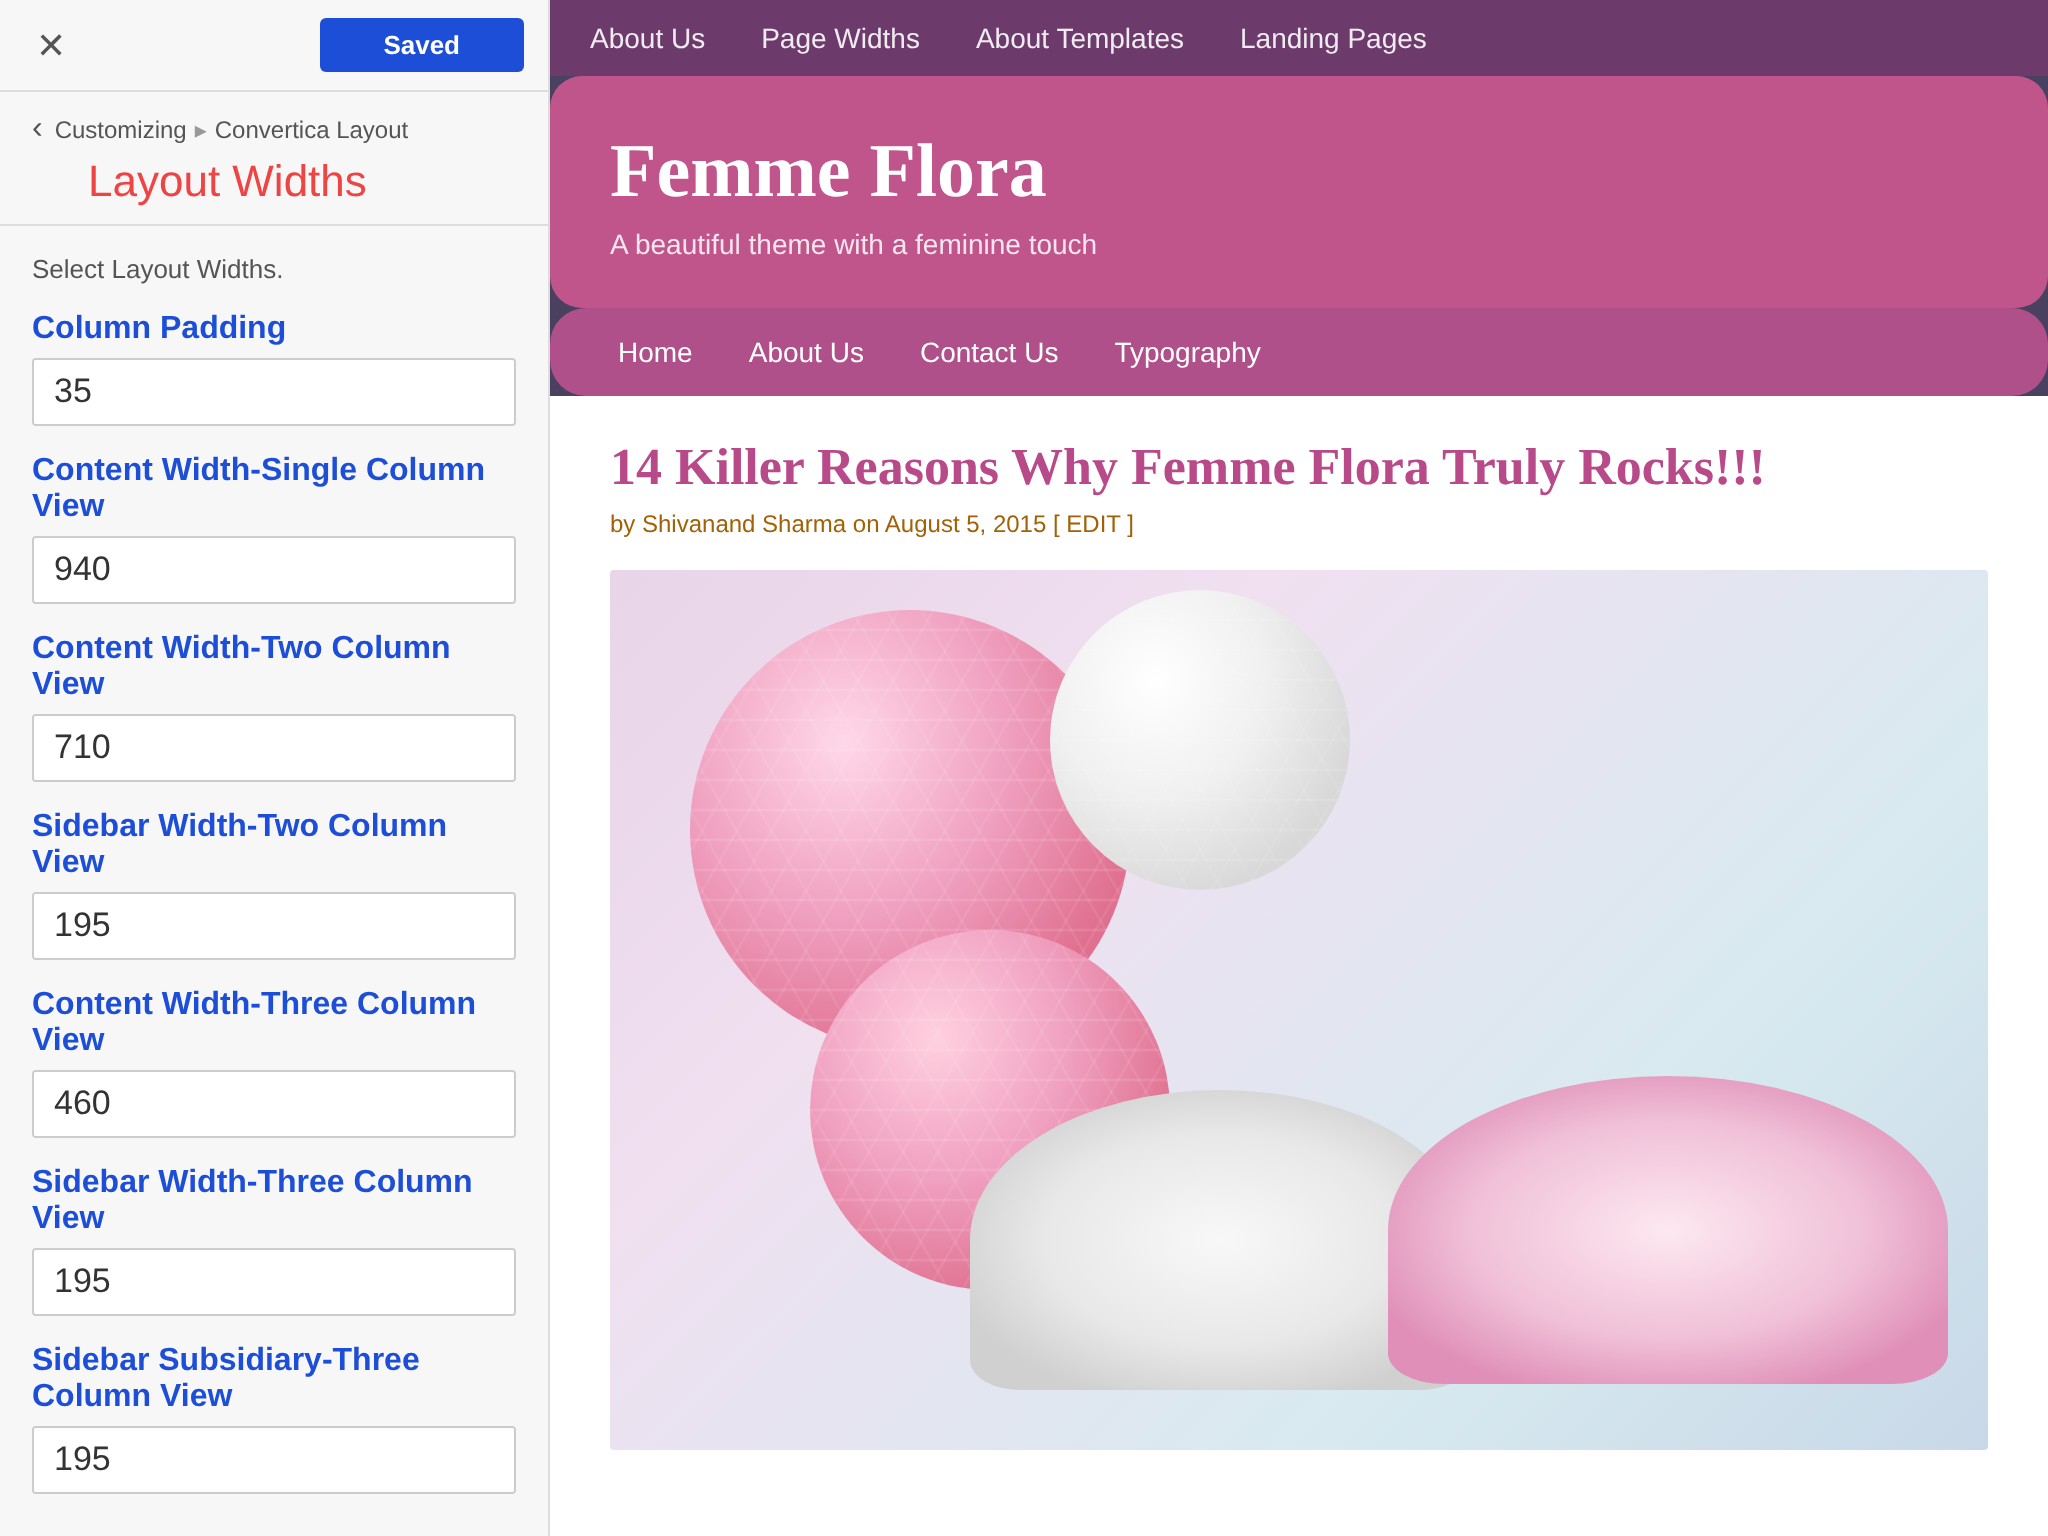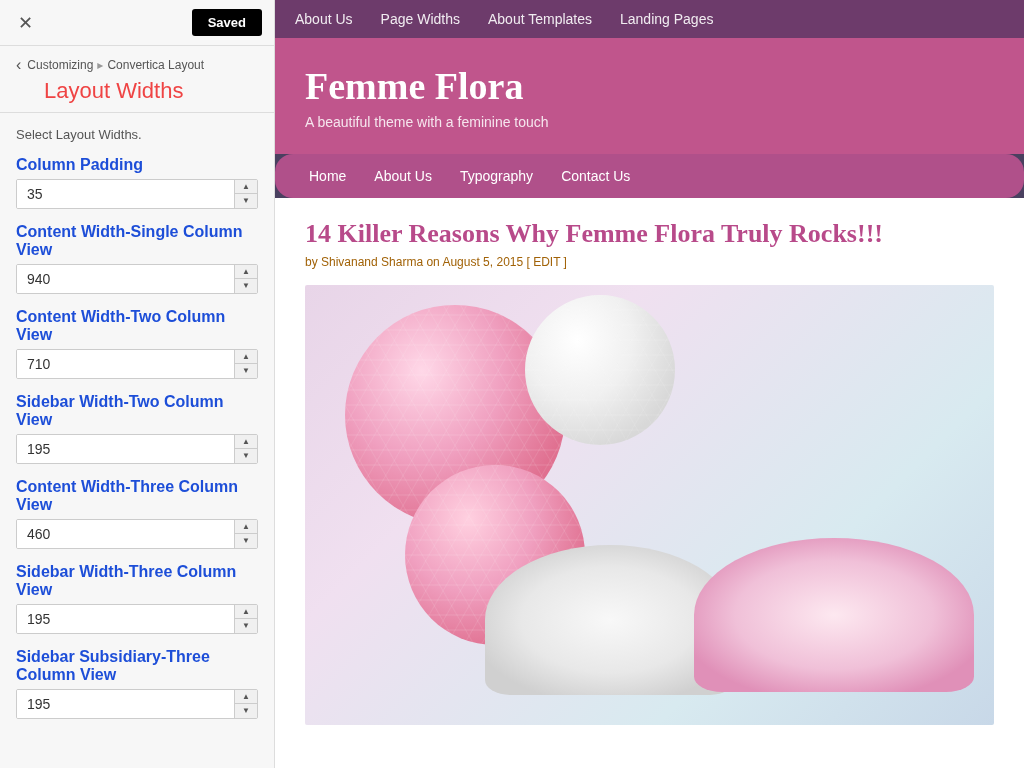--- a/index.html
+++ b/index.html
@@ -30,24 +30,24 @@
     .close-btn {
       background: none;
       border: none;
       font-size: 18px;
       cursor: pointer;
       color: #555;
       padding: 4px 6px;
     }
 
     .saved-btn {
-      background: #000000;
+      background: #1d4ed8;
       color: white;
       border: none;
-      padding: 6px 16px;
+      padding: 6px 32px;
       border-radius: 3px;
       font-size: 13px;
       cursor: pointer;
       font-weight: bold;
     }
 
     .breadcrumb-area {
       padding: 10px 16px 8px 16px;
       border-bottom: 1px solid #ddd;
       background: #f7f7f7;
@@ -119,21 +119,21 @@
       border: 1px solid #ccc;
       background: white;
       border-radius: 2px;
       overflow: hidden;
     }
 
     .number-input {
       flex: 1;
       border: none;
       padding: 6px 10px;
-      font-size: 14px;
+      font-size: 17px;
       color: #333;
       outline: none;
       background: white;
     }
 
     .spinner-buttons {
       display: flex;
       flex-direction: column;
       border-left: 1px solid #ccc;
     }
@@ -179,20 +179,21 @@
       text-decoration: none;
       font-size: 14px;
       margin-right: 28px;
       opacity: 0.9;
     }
 
     
     .site-hero {
       background: #c0558c;
       padding: 28px 14px 24px 30px;
+      border-radius: 16px;
     }
 
     .site-title {
       font-size: 38px;
       font-weight: bold;
       color: white;
       line-height: 1.1;
       font-family: Georgia, serif;
     }
 
@@ -431,22 +432,22 @@
   </div>
 
   <div class="site-hero">
     <div class="site-title">Femme Flora</div>
     <div class="site-tagline">A beautiful theme with a feminine touch</div>
   </div>
 
   <div class="site-nav">
     <a href="#">Home</a>
     <a href="#">About Us</a>
+    <a href="#">Contact Us</a>
     <a href="#">Typography</a>
-    <a href="#">Contact Us</a>
   </div>
 
   <div class="site-content">
     <div class="post-title">14 Killer Reasons Why Femme Flora Truly Rocks!!!</div>
     <div class="post-meta">by Shivanand Sharma on August 5, 2015 [ EDIT ]</div>
     <div class="post-image-container">
       <div class="hc-ball hc-ball-1">
         <div class="hc-grid"></div>
       </div>
       <div class="hc-ball hc-ball-2">

